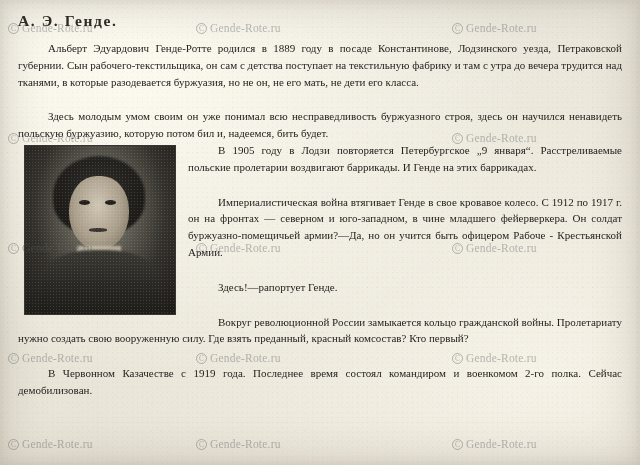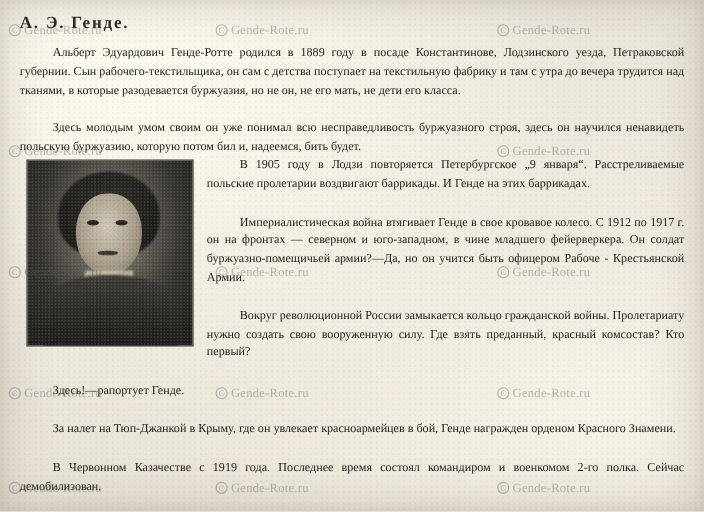--- a/index.html
+++ b/index.html
@@ -187,23 +187,22 @@
         <div class="eye-r"></div>
         <div class="mouth"></div>
         <div class="collar"></div>
         <div class="torso"></div>
         <div class="halftone"></div>
       </div>
     </div>
 
     <p class="para">В 1905 году в Лодзи повторяется Петербургское „9 января“. Расстреливаемые польские пролетарии воздвигают баррикады. И Генде на этих баррикадах.</p>
     <p class="para">Империалистическая война втягивает Генде в свое кровавое колесо. С 1912 по 1917 г. он на фронтах — северном и юго-западном, в чине младшего фейерверкера. Он солдат буржуазно-помещичьей армии?—Да, но он учится быть офицером Рабоче - Крестьянской Армии.</p>
+    <p class="para">Здесь!—рапортует Генде.</p>
     <p class="para">Вокруг революционной России замыкается кольцо гражданской войны. Пролетариату нужно создать свою вооруженную силу. Где взять преданный, красный комсостав? Кто первый?</p>
-    <p class="para">Здесь!—рапортует Генде.</p>
-    <p class="para">За налет на Тюп-Джанкой в Крыму, где он увлекает красноармейцев в бой, Генде награжден орденом Красного Знамени.</p>
     <p class="para">В Червонном Казачестве с 1919 года. Последнее время состоял командиром и военкомом 2-го полка. Сейчас демобилизован.</p>
 
   </div>
 
   <div class="grain"></div>
   <div class="vignette"></div>
 
   <div id="watermark-layer">
       <div class="wm" style="left: 8px; top: 22px;"><span class="c">C</span><span>Gende-Rote.ru</span></div>
       <div class="wm" style="left: 196px; top: 22px;"><span class="c">C</span><span>Gende-Rote.ru</span></div>

